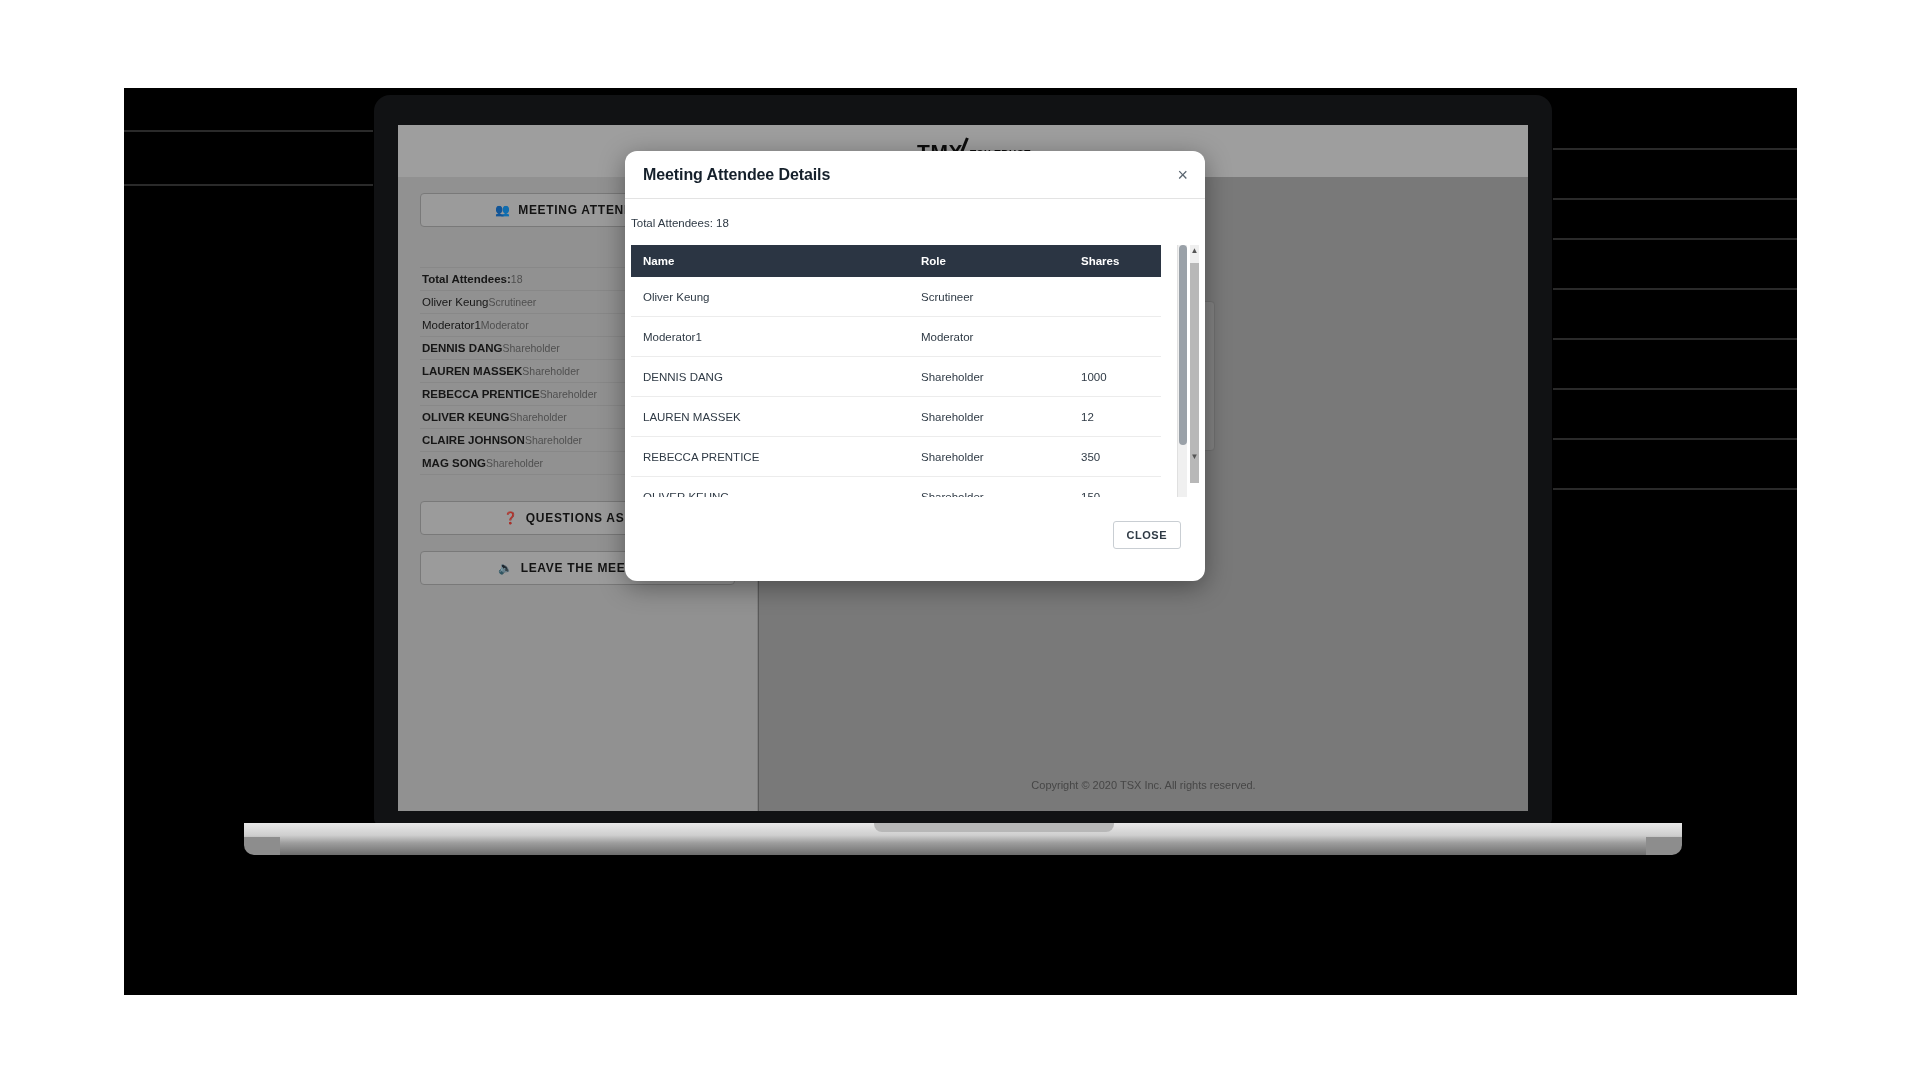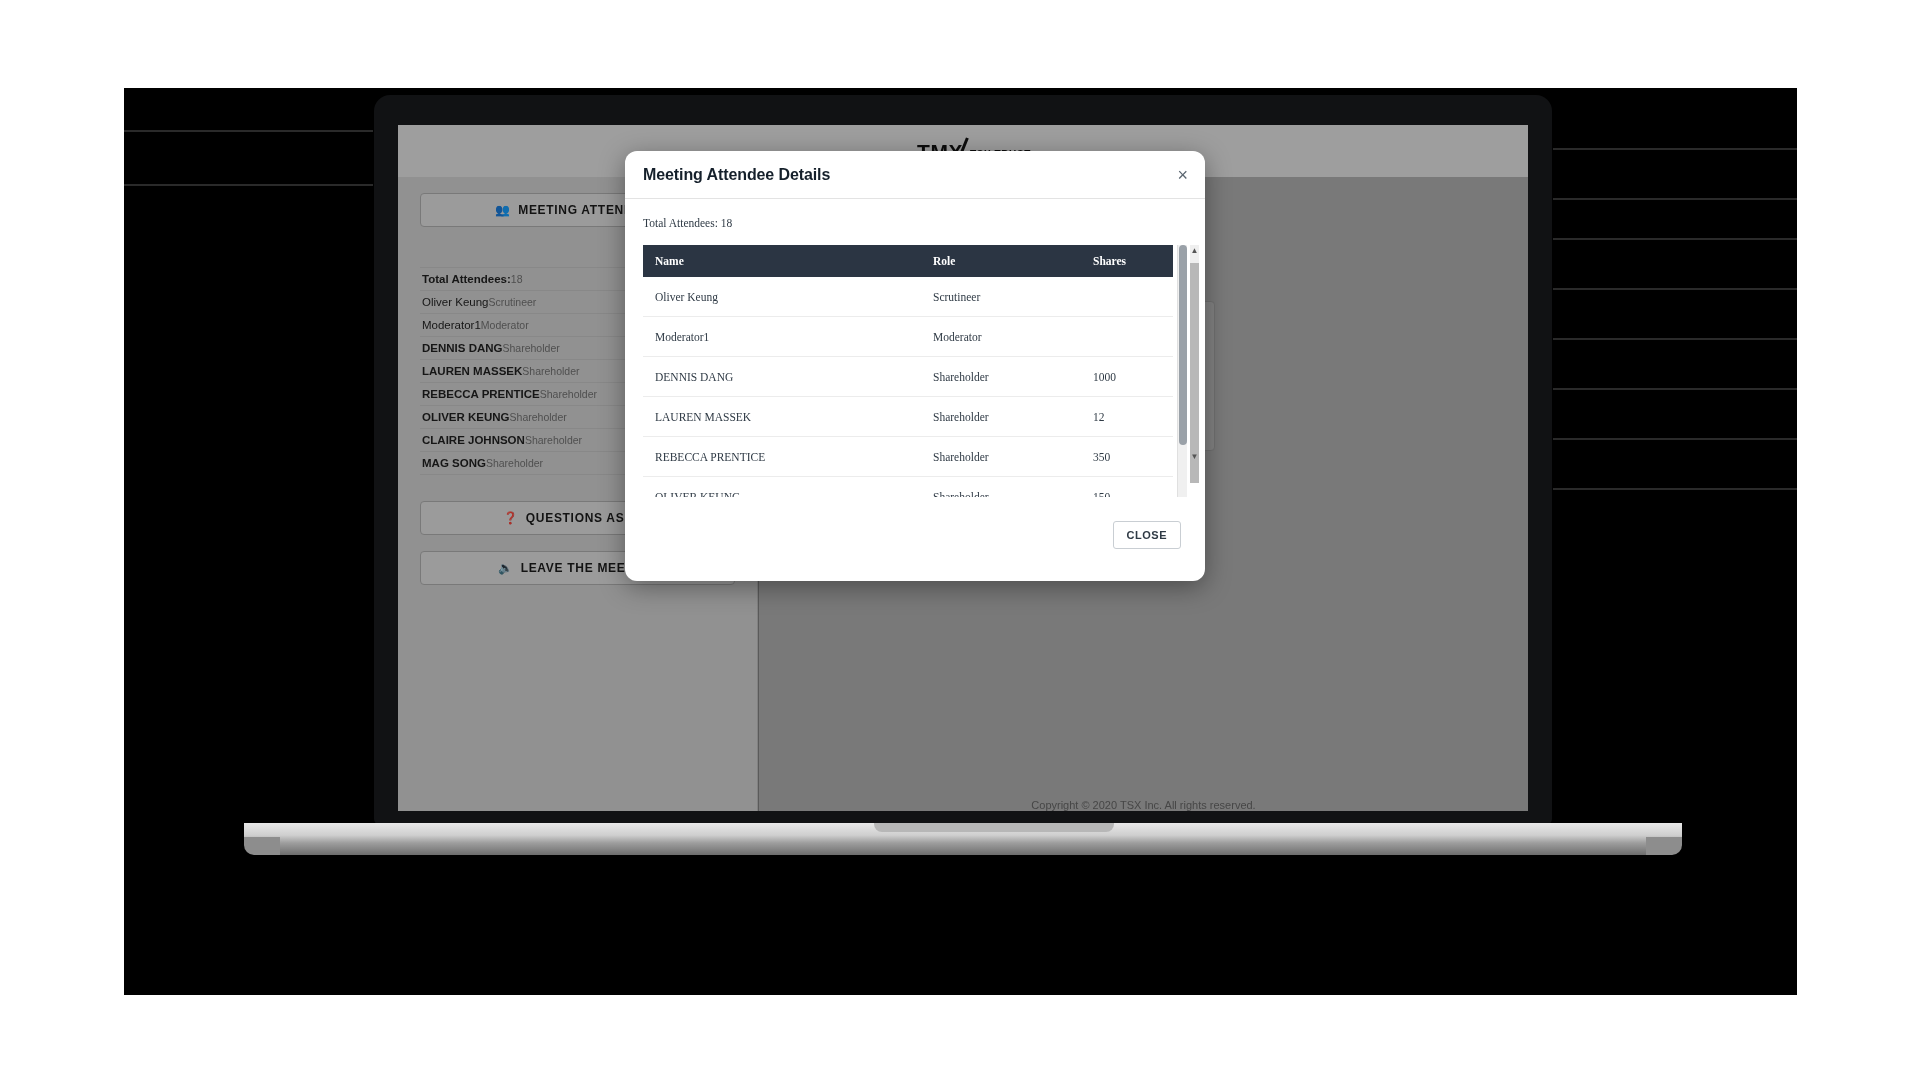--- a/index.html
+++ b/index.html
@@ -131,42 +131,42 @@
     padding:8px 12px; font-size:12px; color:#262626;
   }
   .collapse-handle {
     position:absolute; left:-12px; top:285px; width:22px; height:30px;
     background:#bdbdbd; border:1px solid #9a9a9a; border-radius:3px;
     display:flex; align-items:center; justify-content:center;
     font-size:11px; color:#333;
   }
   .app-footer {
     position:absolute; left:0; bottom:0; width:769px; height:52px;
-    display:flex; align-items:flex-end; justify-content:center;
+    display:flex; align-items:center; justify-content:center;
     font-size:11px; color:#626262;
   }
 
   
   .modal-backdrop {
     position:absolute; inset:0; background:rgba(0,0,0,.28);
   }
   .modal {
     position:absolute; left:227px; top:26px; width:580px; height:430px;
     background:#ffffff; border-radius:12px;
     box-shadow:0 6px 26px rgba(0,0,0,.38);
     display:flex; flex-direction:column;
   }
   .modal-head {
     height:48px; border-bottom:1px solid #e3e3e3;
     display:flex; align-items:center; justify-content:space-between;
     padding:0 17px 0 18px;
   }
   .modal-title { font-size:16px; font-weight:800; color:#15202b; letter-spacing:-.1px; }
   .modal-x { font-size:18px; color:#5b6670; cursor:pointer; line-height:1; }
-  .modal-body { flex:1; position:relative; padding:16px 18px 6px 18px; overflow:hidden;font-family:Liberation Serif, serif; }
+  .modal-body { flex:1; position:relative; padding:16px 18px 6px 6px; overflow:hidden; }
   .totals { font-size:11.5px; color:#2f3a45; line-height:1.55; }
   .table-wrap {
     margin-top:12px; height:252px; position:relative; overflow:hidden;
     border-right: 0;
   }
   table.att { width:530px; border-collapse:collapse; table-layout:fixed; }
   table.att thead th {
     background:#2b3543; color:#ffffff; font-size:11.5px; font-weight:700;
     text-align:left; padding:10px 0 10px 12px; height:32px;
   }

